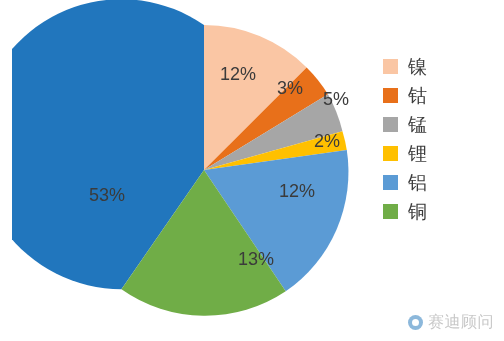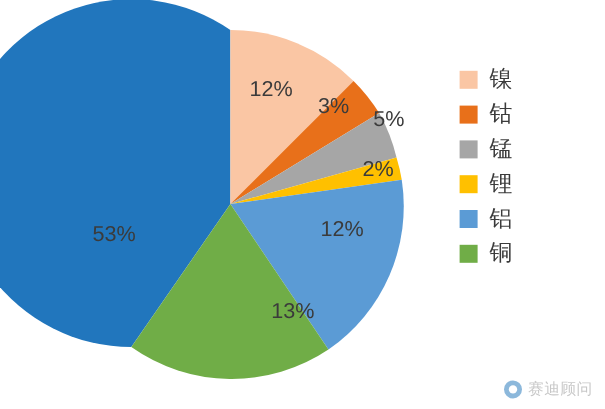--- a/index.html
+++ b/index.html
@@ -6,21 +6,21 @@
   body{
     width:504px;height:341px;
     background:#ffffff;
     font-family:"Liberation Sans", sans-serif;
     overflow:hidden;
     position:relative;
   }
   #chart-area{
     position:absolute;
     left:0;top:0;
-    width:464px;height:341px;
+    width:464px;height:341px;padding-left:12px;
   }
   svg{display:block;}
   .slice-label{
     font-family:"Liberation Sans", sans-serif;
     font-size:18px;
     fill:#3b3b3b;
     text-anchor:middle;
     dominant-baseline:middle;
   }
   #legend{
@@ -62,21 +62,21 @@
   }
   #watermark .wm-logo:after{
     content:"";
     position:absolute;
     left:4px;top:4px;
     width:7px;height:7px;
     border-radius:50%;
     background:#ffffff;
   }
   #watermark .wm-text{
-    font-size:13px;
+    font-size:16px;
     color:#9a9a9a;
     letter-spacing:0.5px;
   }
 </style>
 </head>
 <body>
 
 <div id="chart-area">
   <svg width="504" height="341" viewBox="0 0 504 341">
     <g>

